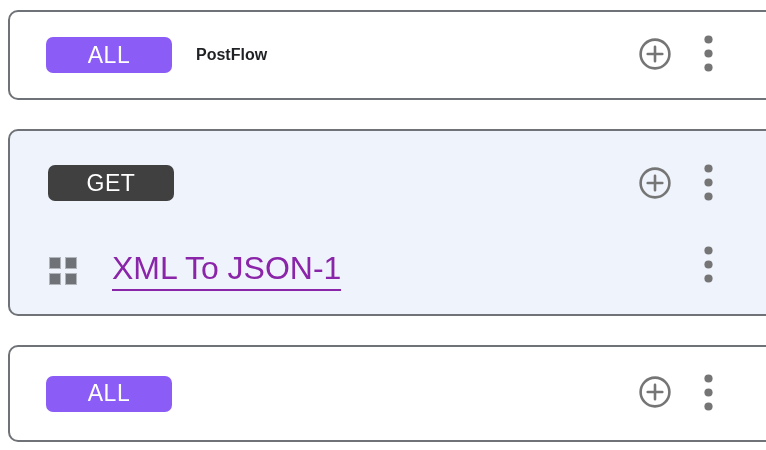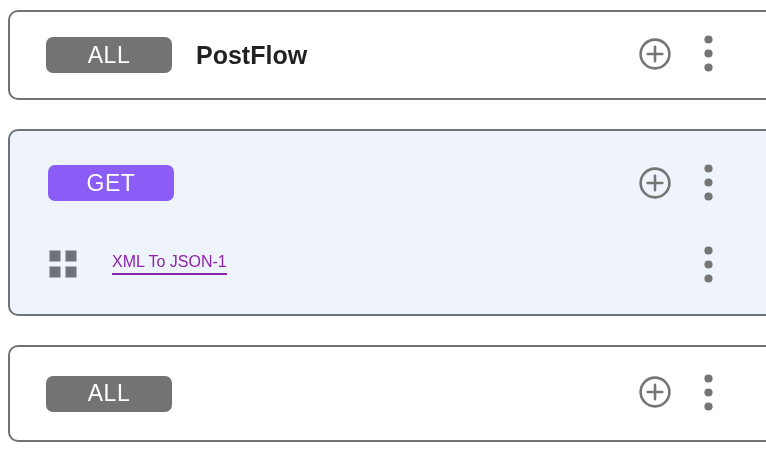--- a/index.html
+++ b/index.html
@@ -46,26 +46,26 @@
     box-sizing: border-box;
     border-radius: 7px;
     display: flex;
     align-items: center;
     justify-content: center;
     color: #ffffff;
     font-size: 23px;
     letter-spacing: 0.5px;
     flex: 0 0 auto;
   }
-  .badge-all { background: #737373; }
-  .badge-get { background: #8b5cf6; }
+  .badge-all { background: #8b5cf6; }
+  .badge-get { background: #404040; }
 
   .flow-title {
     margin-left: 24px;
-    font-size: 25px;
+    font-size: 16px;
     font-weight: 700;
     color: #1F2124;
     white-space: nowrap;
   }
 
   .actions {
     position: absolute;
     left: 629px;
     display: flex;
     align-items: center;
@@ -103,21 +103,21 @@
   }
   .grid-icon span {
     width: 12px;
     height: 12px;
     box-sizing: border-box;
     background: #6F7276;
     border: 1px solid #B2B6BC;
   }
   .policy-link {
     margin-left: 35px;
-    font-size: 16px;
+    font-size: 32px;
     color: #8A24A8;
     text-decoration: none;
     border-bottom: 2px solid #8A24A8;
     padding-bottom: 2px;
     white-space: nowrap;
     cursor: pointer;
   }
   .policy-more {
     position: absolute;
     left: 694px;

